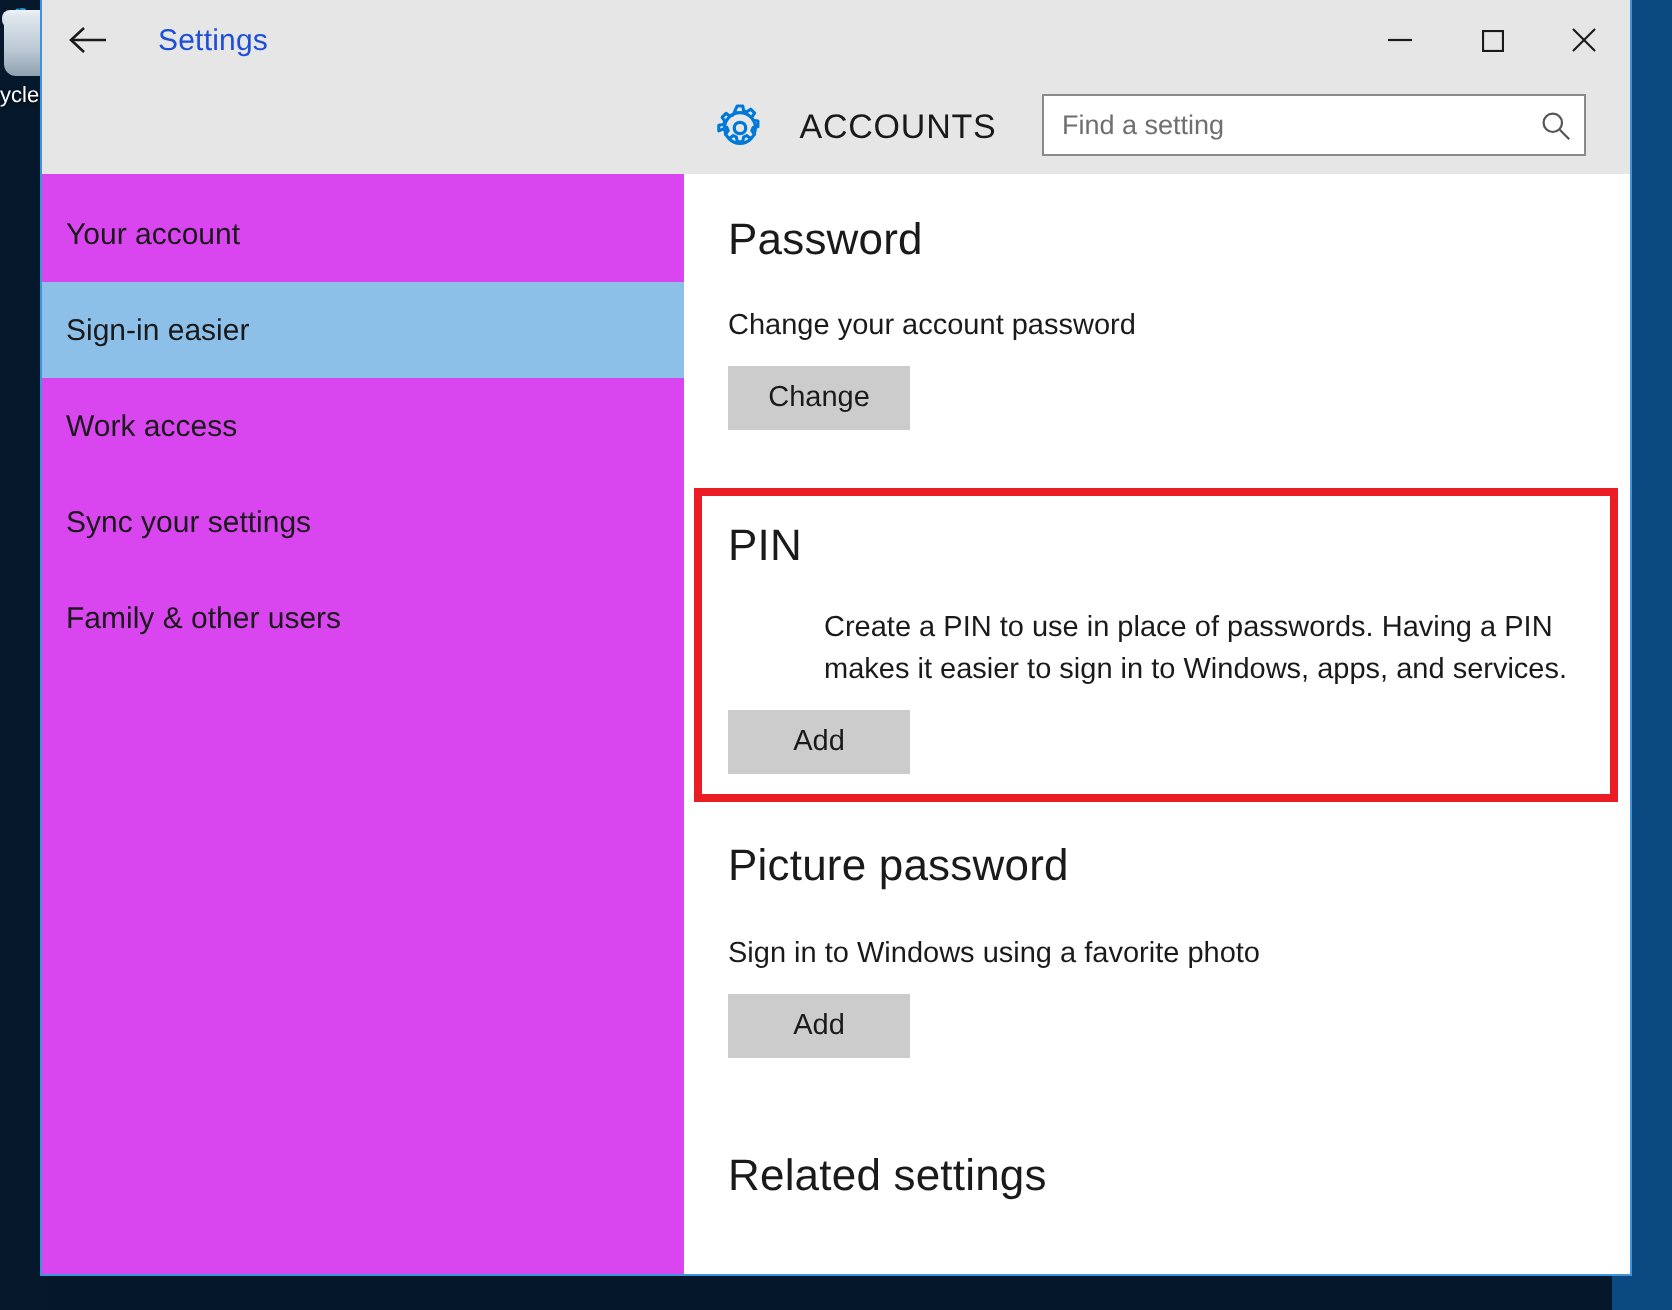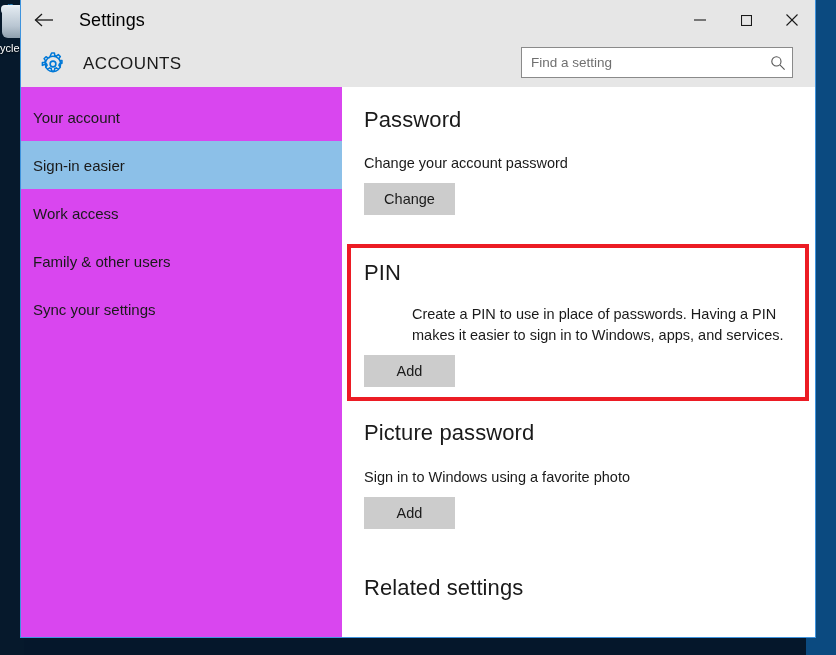--- a/index.html
+++ b/index.html
@@ -108,22 +108,22 @@
     align-items: center;
     flex: none;
     position: relative;
   }
   #back-button {
     width: 46px; height: 40px;
     display: flex; align-items: center; justify-content: center;
     color: #1a1a1a;
   }
   #window-title {
-    font-size: 18px;
-    color: #000000;
+    font-size: 15px;
+    color: #1d4ed8;
     margin-left: 12px;
     letter-spacing: .1px;
   }
   #window-controls {
     position: absolute;
     right: 0; top: 0;
     height: 40px;
     display: flex;
   }
   .win-ctrl {
@@ -133,20 +133,21 @@
   }
 
   
   #header-band {
     height: 47px;
     background: #e6e6e6;
     display: flex;
     align-items: center;
     flex: none;
     position: relative;
+    justify-content: center;
   }
   #gear-icon {
     margin-left: 14px;
     width: 36px; height: 36px;
     display: flex; align-items: center; justify-content: center;
   }
   #category-title {
     margin-left: 12px;
     font-size: 17px;
     color: #1a1a1a;
@@ -343,24 +344,24 @@
         <div class="sidebar-item">
           <span>Your account</span>
         </div>
         <div class="sidebar-item selected">
           <span>Sign-in easier</span>
         </div>
         <div class="sidebar-item">
           <span>Work access</span>
         </div>
         <div class="sidebar-item">
+          <span>Sync your settings</span>
+        </div>
+        <div class="sidebar-item">
           <span>Family &amp; other users</span>
-        </div>
-        <div class="sidebar-item">
-          <span>Sync your settings</span>
         </div>
       </div>
 
       <div id="content">
 
         <div id="password-section">
           <div class="section-heading">Password</div>
           <div class="section-desc">Change your account password</div>
           <button class="action-button">Change</button>
         </div>

